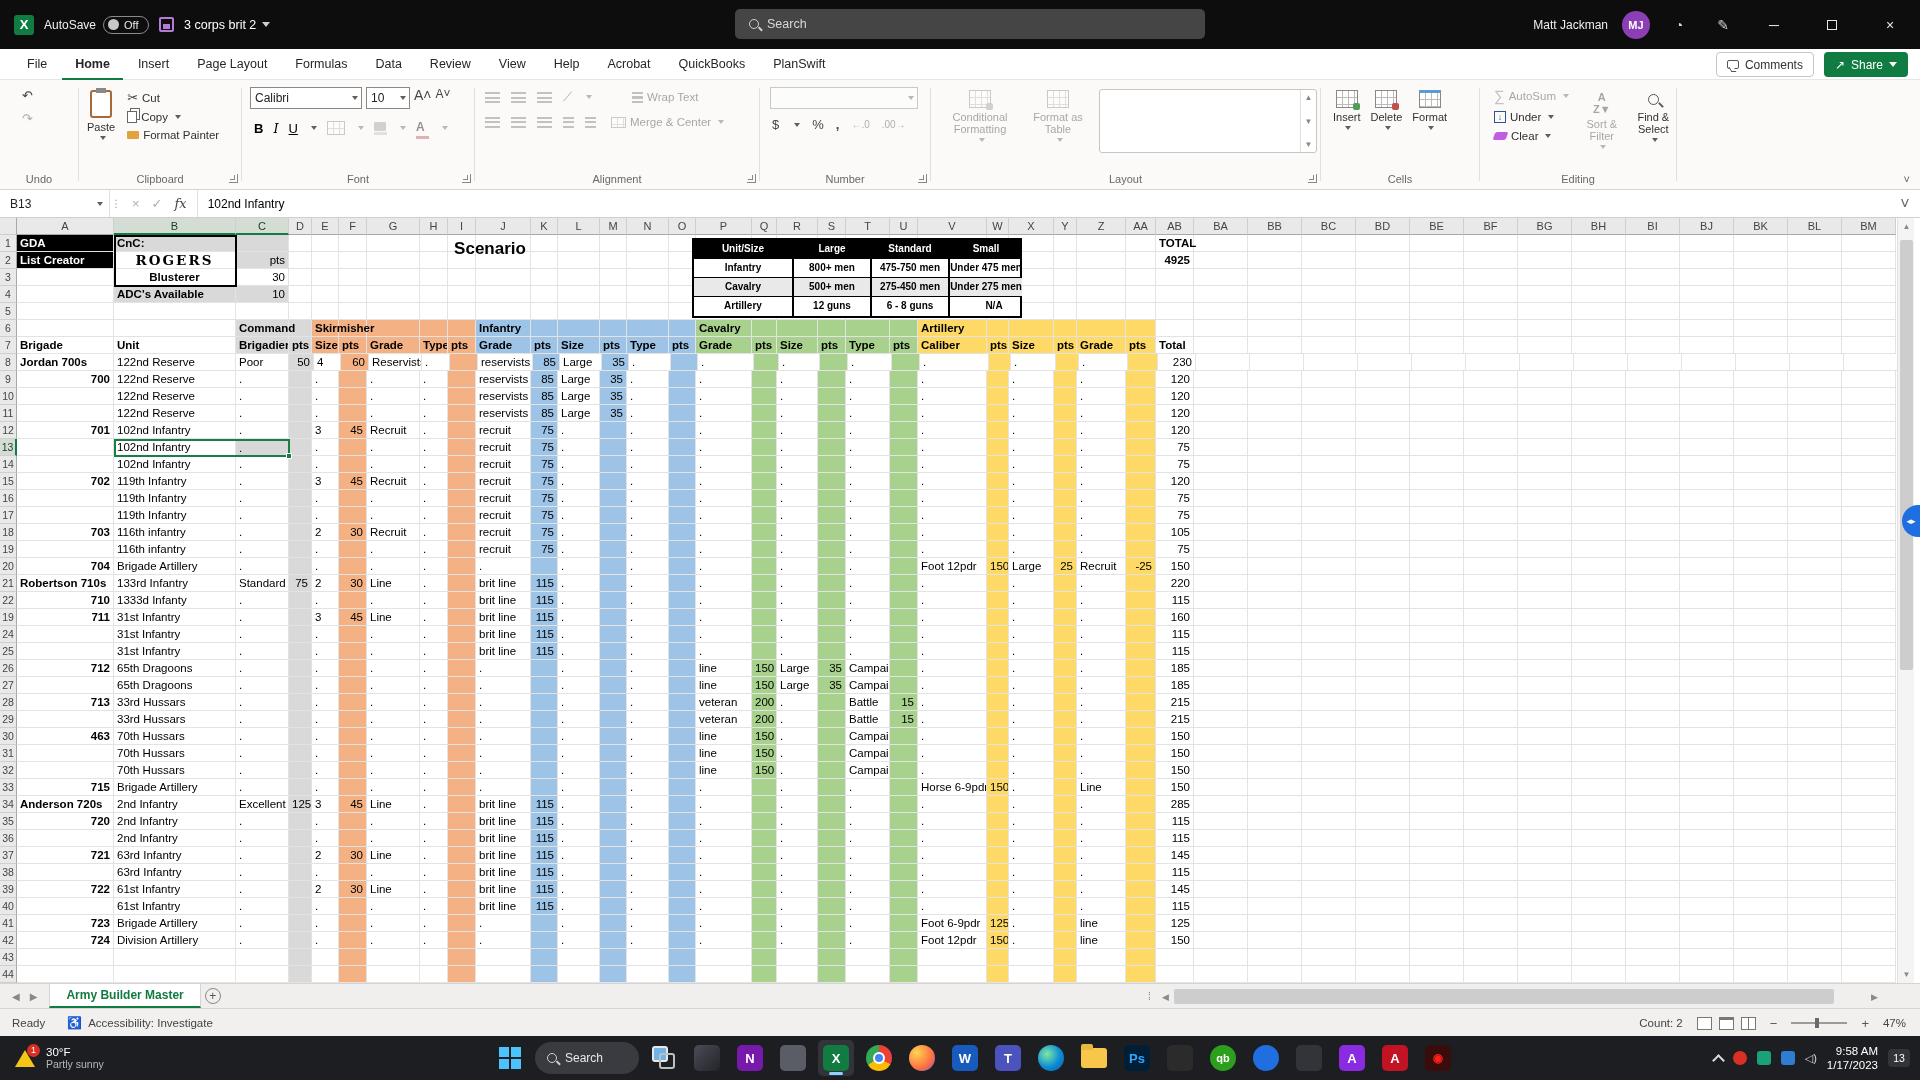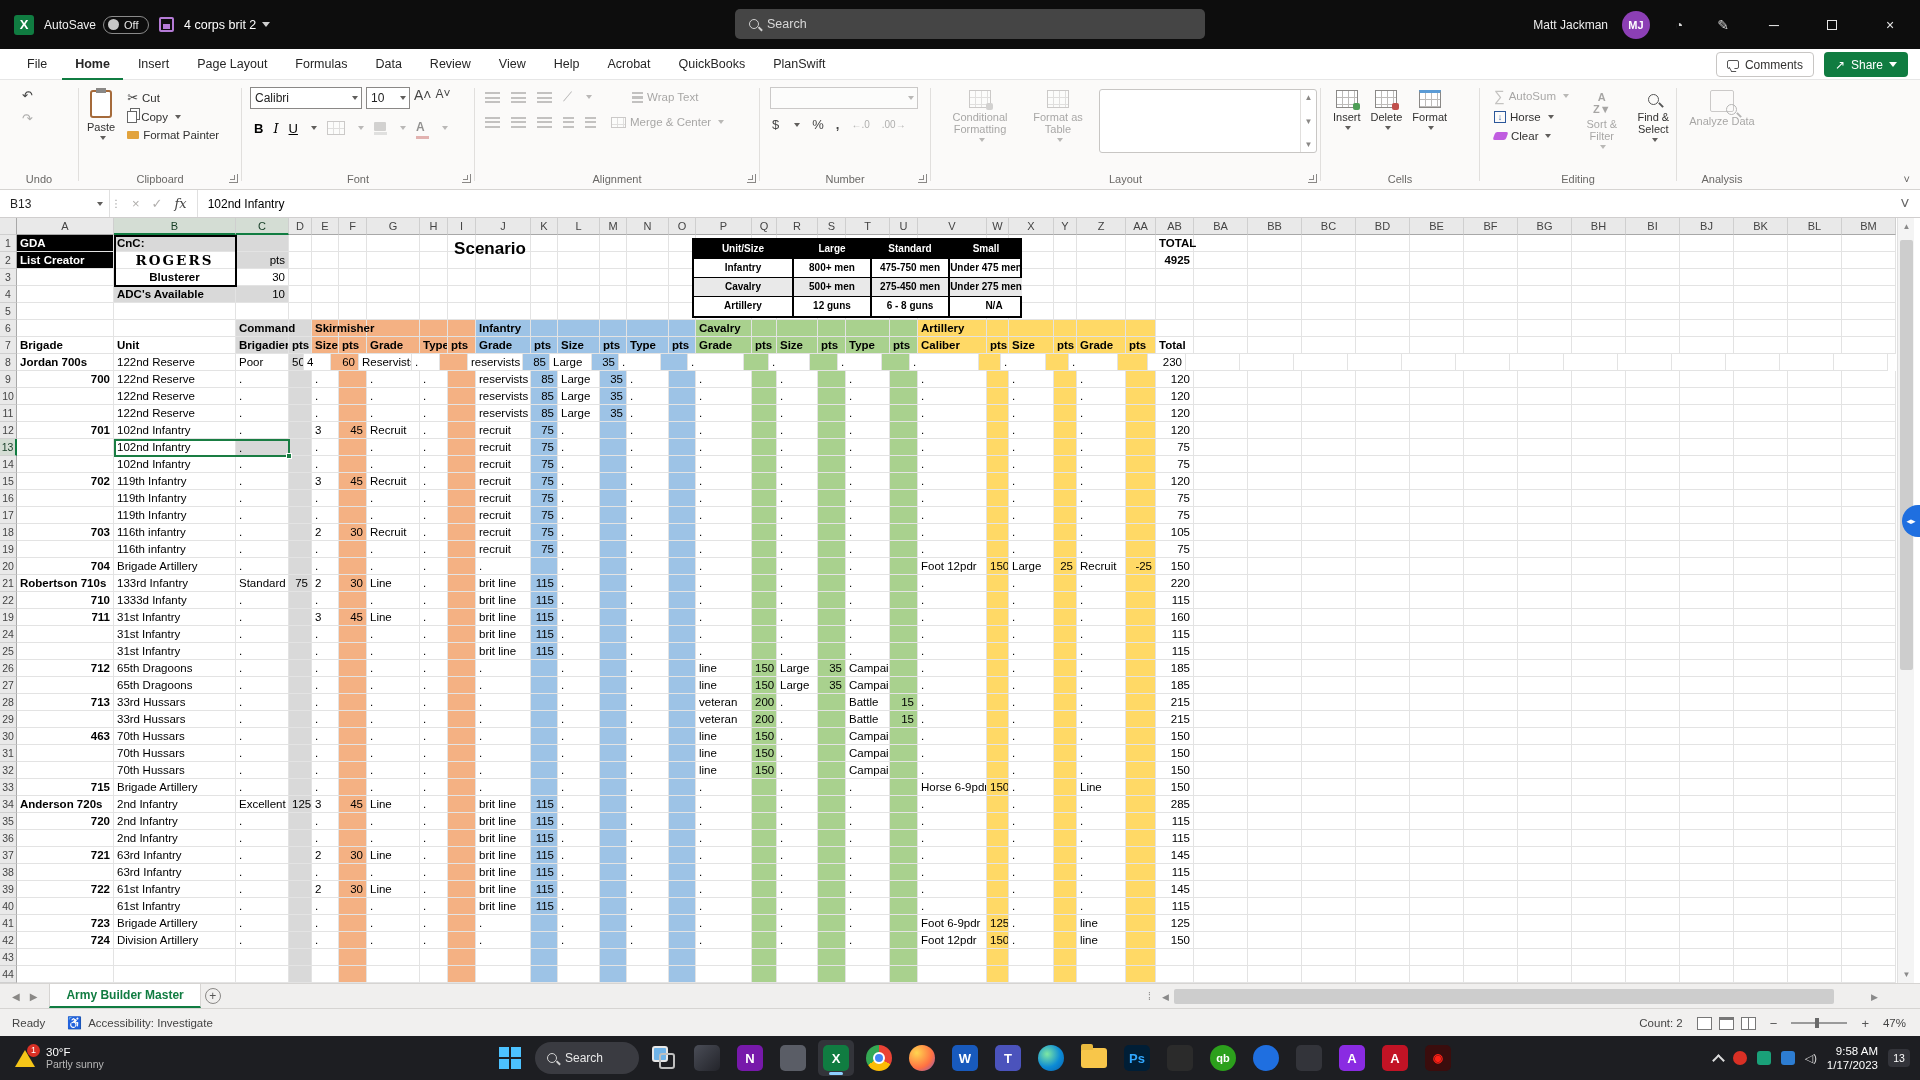--- a/index.html
+++ b/index.html
@@ -178,21 +178,21 @@
       <div class="xl-logo">X</div>
       <div class="autosave">
         <span>AutoSave</span>
         <span class="toggle">
             <span class="knob"></span>
             <span class="toggle-label">Off</span>
           </span>
       </div>
       <div class="save-ic"></div>
       <div class="doc-title">
-          <span>4 corps brit 2</span>
+          <span>3 corps brit 2</span>
           <span class="chev-down"></span>
         </div>
     </div>
     <div class="tb-search">
       <span class="mag"></span>
       <span>Search</span>
     </div>
     <div class="tb-right">
       <span class="user-name">Matt Jackman</span>
       <div class="avatar">MJ</div>
@@ -422,21 +422,21 @@
     <div class="rgroup" style="left:1480px;width:196px;">
       <div style="display:flex;gap:8px;padding:5px 0 0 10px;">
         <div style="display:flex;flex-direction:column;gap:3px;">
           <div class="rbtn-row dim">
               <span class="sum">∑</span>
               <span>AutoSum</span>
               <span class="ddv"></span>
             </div>
           <div class="rbtn-row">
               <span class="fill-ic">↓</span>
-              <span>Horse</span>
+              <span>Under</span>
               <span class="ddv"></span>
             </div>
           <div class="rbtn-row">
               <span class="eraser"></span>
               <span>Clear</span>
               <span class="ddv"></span>
             </div>
         </div>
         <div class="bigbtn dim" style="width:44px;">
           <span style="font-size:11px;font-weight:bold;">A<br>Z▼</span>
@@ -446,29 +446,20 @@
         <div class="bigbtn" style="width:48px;">
           <span class="mag2" style="margin:3px;"></span>
           <span>Find &amp; Select</span>
             <span class="ddv"></span>
         </div>
       </div>
       <div class="rg-label">Editing</div>
     </div>
     <div class="rg-div" style="left:1676px;"></div>
 
-    <div class="rgroup" style="left:1677px;width:90px;">
-      <div class="bigbtn dim" style="margin:4px auto 0;">
-        <span style="width:24px;height:22px;border:1.5px solid #8a8886;border-radius:2px;position:relative;">
-            <span class="mag2" style="position:absolute;right:-4px;bottom:-4px;"></span>
-          </span>
-        <span>Analyze Data</span>
-      </div>
-      <div class="rg-label">Analysis</div>
-    </div>
     <div class="ribbon-collapse">˅</div>
   </div>
 
   <div id="fxbar">
     <div id="namebox">
         <span>B13</span>
         <span class="ddv"></span>
       </div>
     <div class="fx-dots">⋮</div>
     <div class="fx-btns">
@@ -831,21 +822,21 @@
         <div class="cell" style="width: 54px;"></div>
         <div class="cell" style="width: 54px;"></div>
         <div class="cell" style="width: 54px;"></div>
         <div class="cell" style="width: 54px;"></div>
       </div>
       <div class="grow">
         <div class="gut">8</div>
         <div class="cell b" style="width: 97px;">Jordan 700s</div>
         <div class="cell" style="width: 122px;">122nd Reserve</div>
         <div class="cell" style="width: 53px;">Poor</div>
-        <div class="cell right" style="width: 15px; background: rgb(217, 217, 217);">50</div>
+        <div class="cell right" style="width: 25px; background: rgb(217, 217, 217);">50</div>
         <div class="cell" style="width: 27px;">4</div>
         <div class="cell right" style="width: 28px; background: rgb(244, 177, 131);">60</div>
         <div class="cell" style="width: 53px;">Reservists</div>
         <div class="cell" style="width: 28px;">.</div>
         <div class="cell" style="width: 28px; background: rgb(244, 177, 131);"></div>
         <div class="cell" style="width: 55px;">reservists</div>
         <div class="cell right" style="width: 27px; background: rgb(157, 195, 230);">85</div>
         <div class="cell" style="width: 42px;">Large</div>
         <div class="cell right" style="width: 27px; background: rgb(157, 195, 230);">35</div>
         <div class="cell" style="width: 42px;">.</div>

